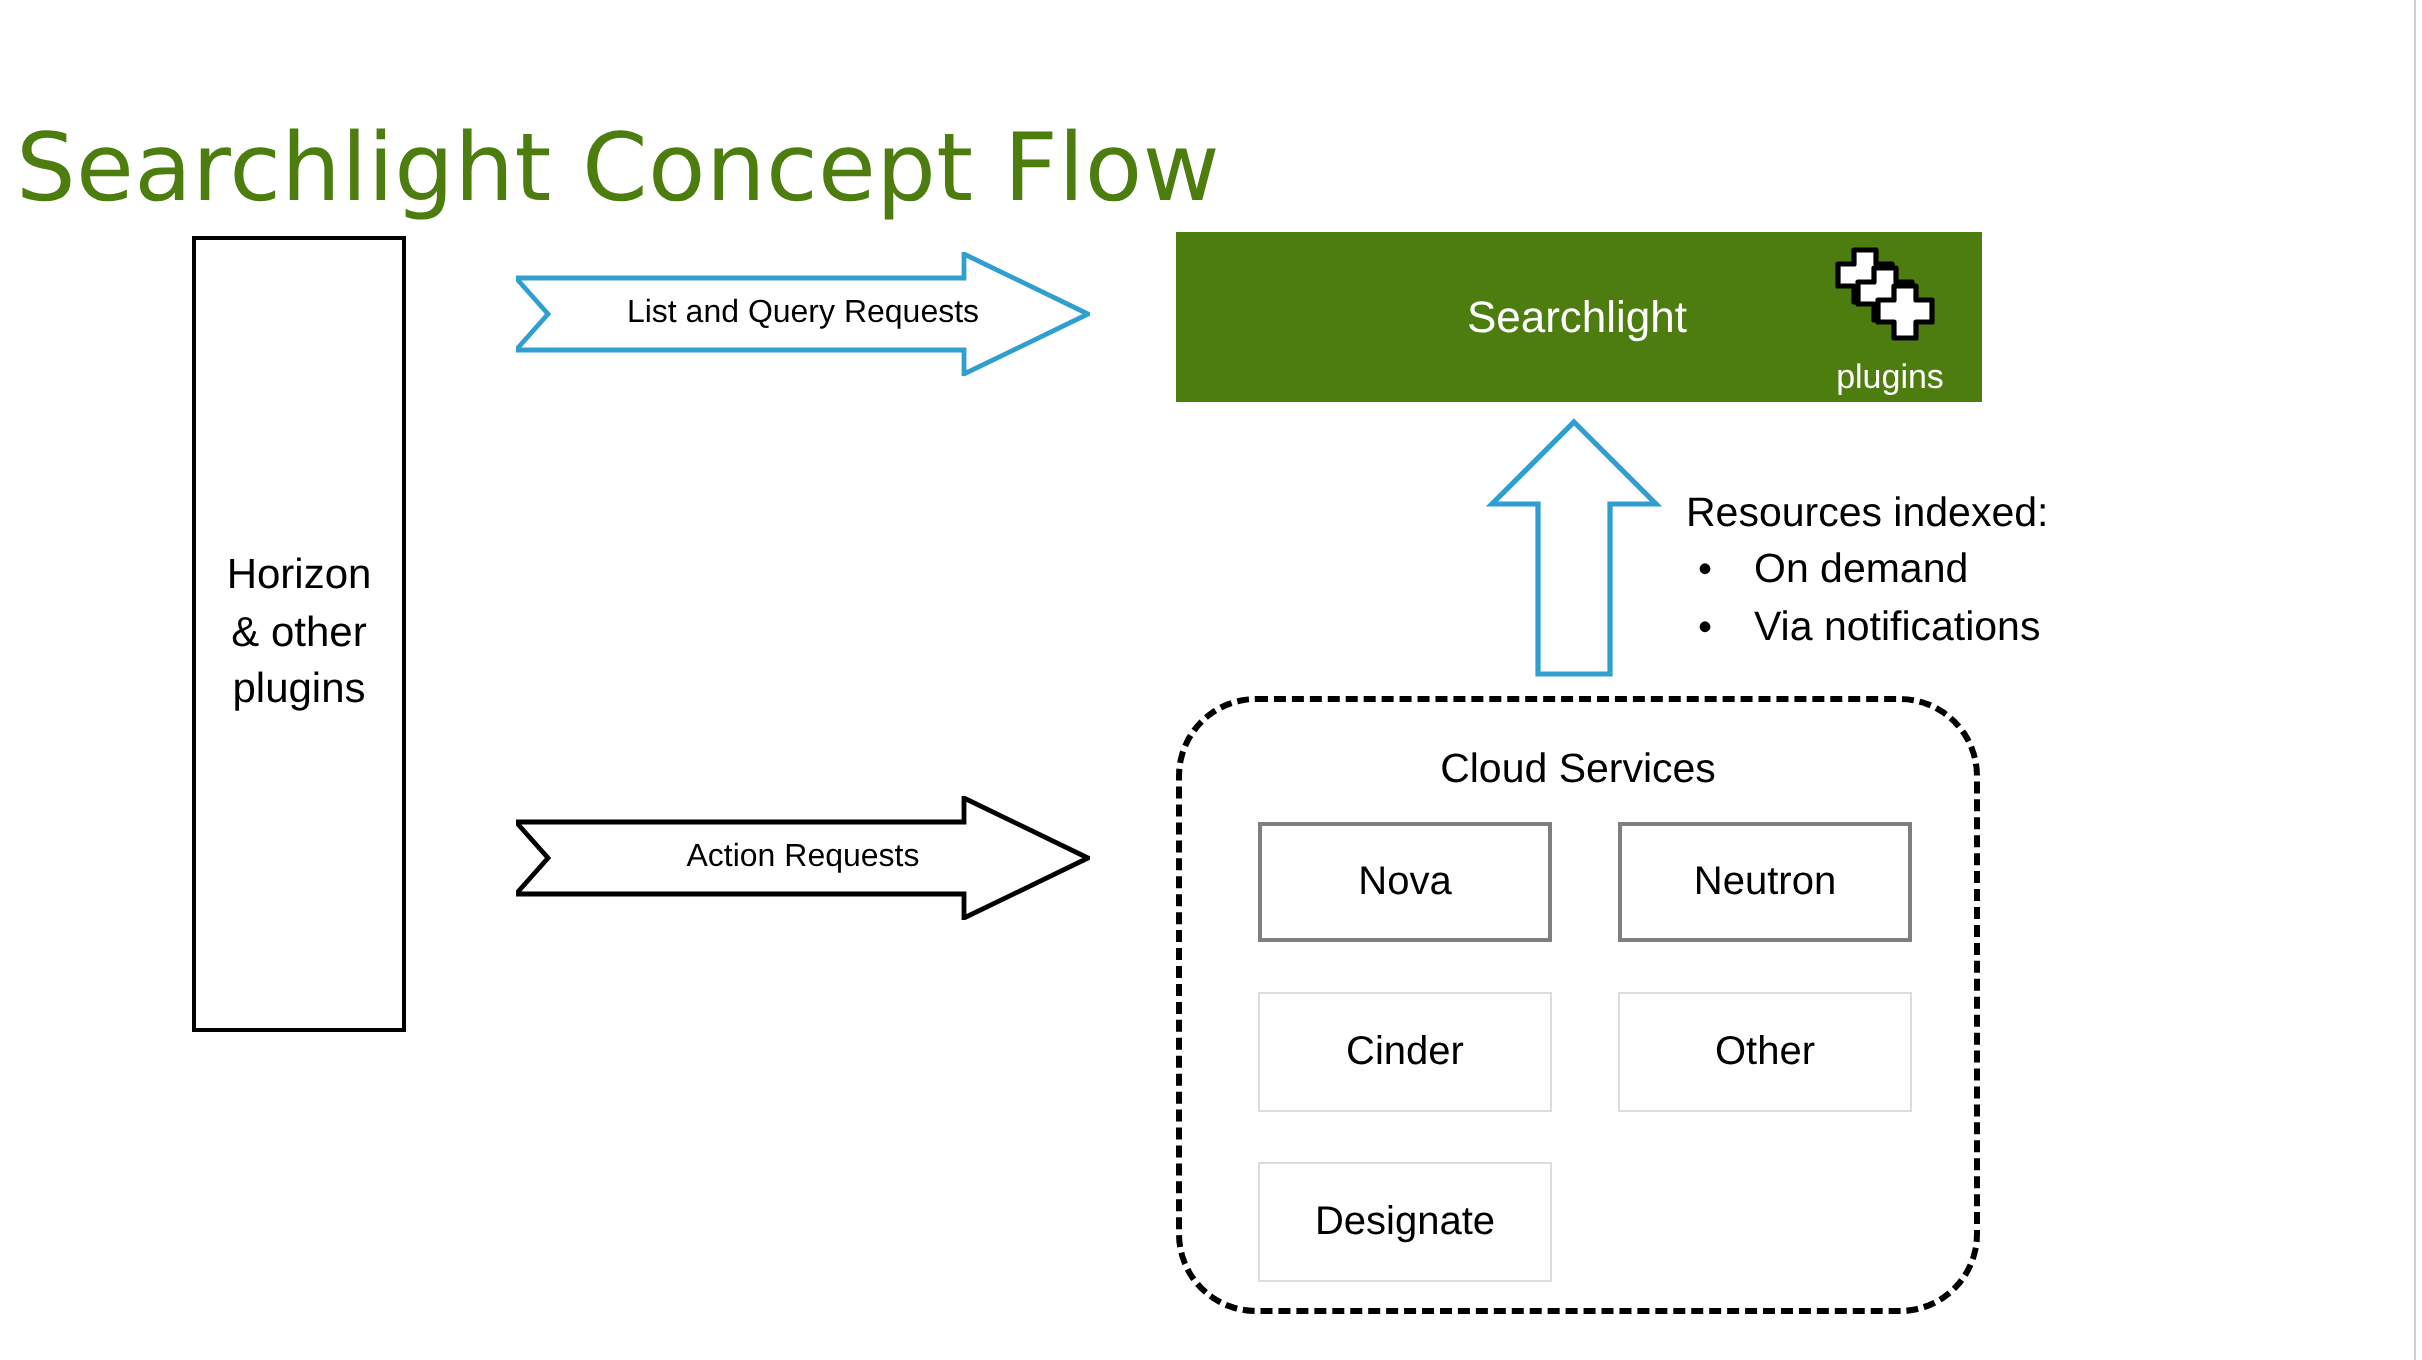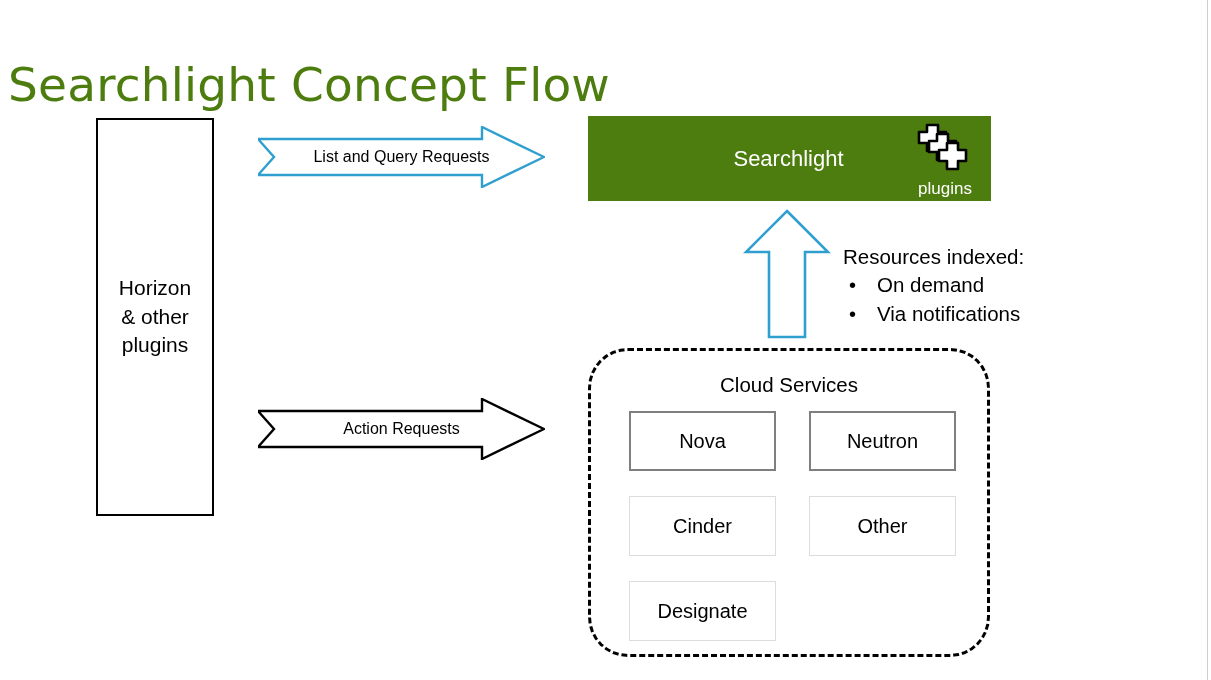--- a/index.html
+++ b/index.html
@@ -41,21 +41,21 @@
     color: #4d7c0f;
     white-space: nowrap;
     font-family: "DejaVu Sans", sans-serif;
   }
 
   
   #clients-box {
     position: absolute;
     left: 96px;
     top: 118px;
-    width: 118px;
+    width: 107px;
     height: 398px;
     border: 2px solid #000000;
     box-sizing: border-box;
     display: flex;
     align-items: center;
     justify-content: center;
     background: #ffffff;
   }
   #clients-box .lines {
     text-align: center;

